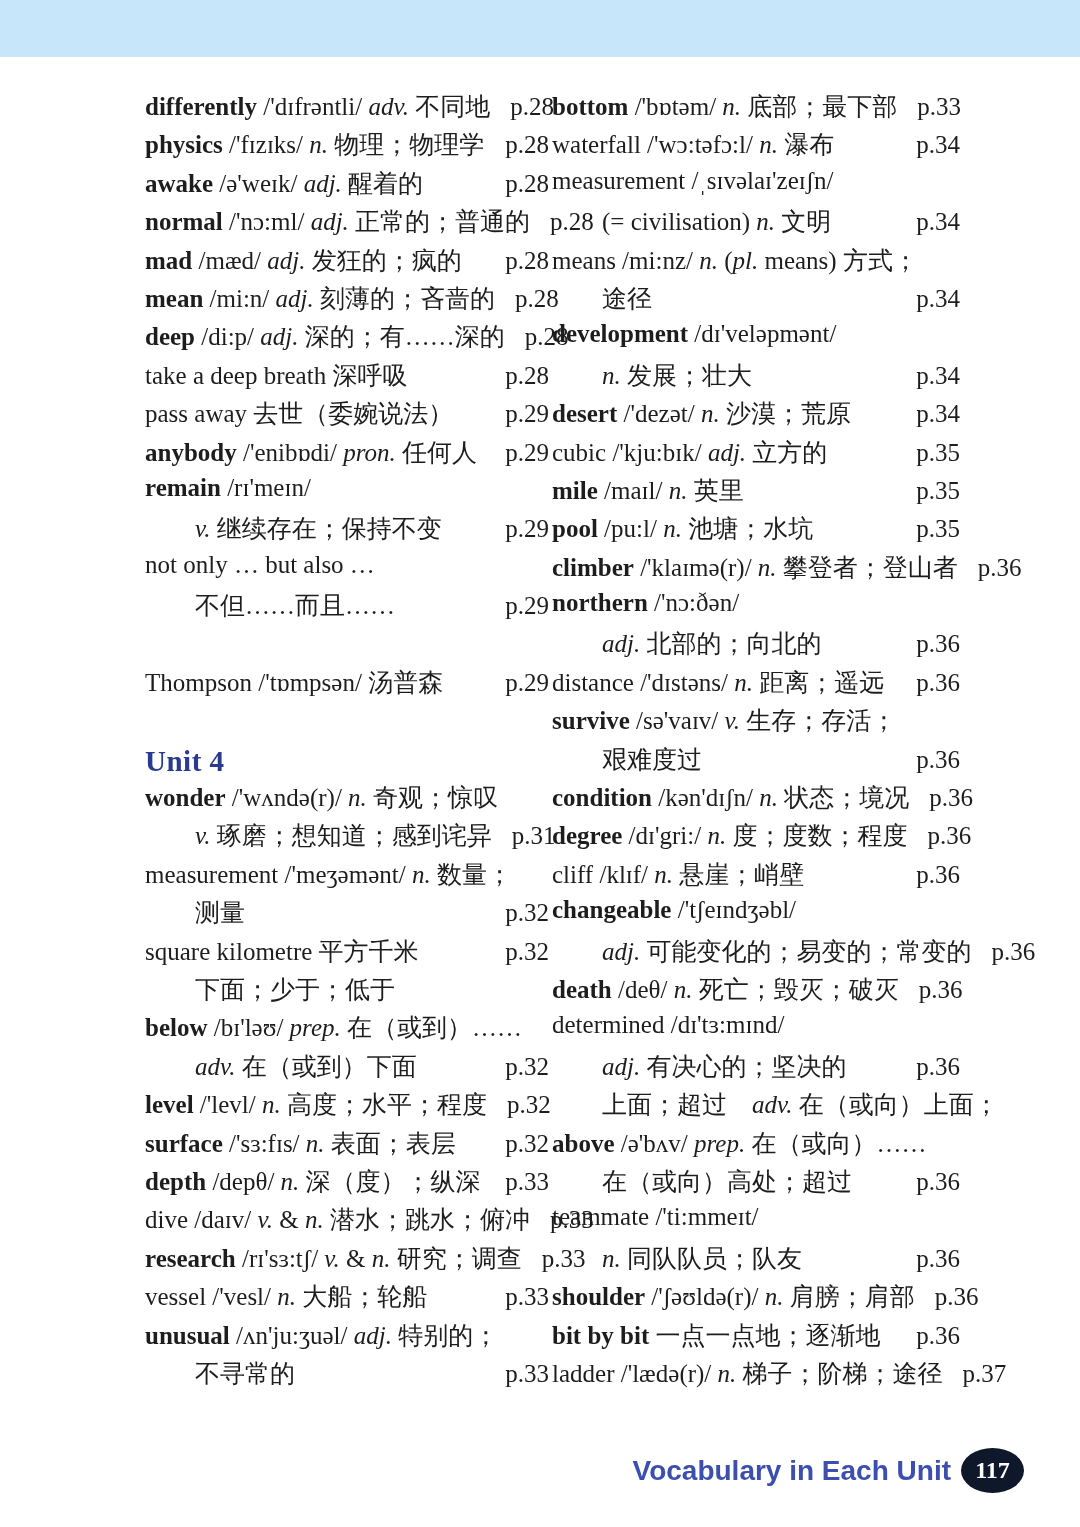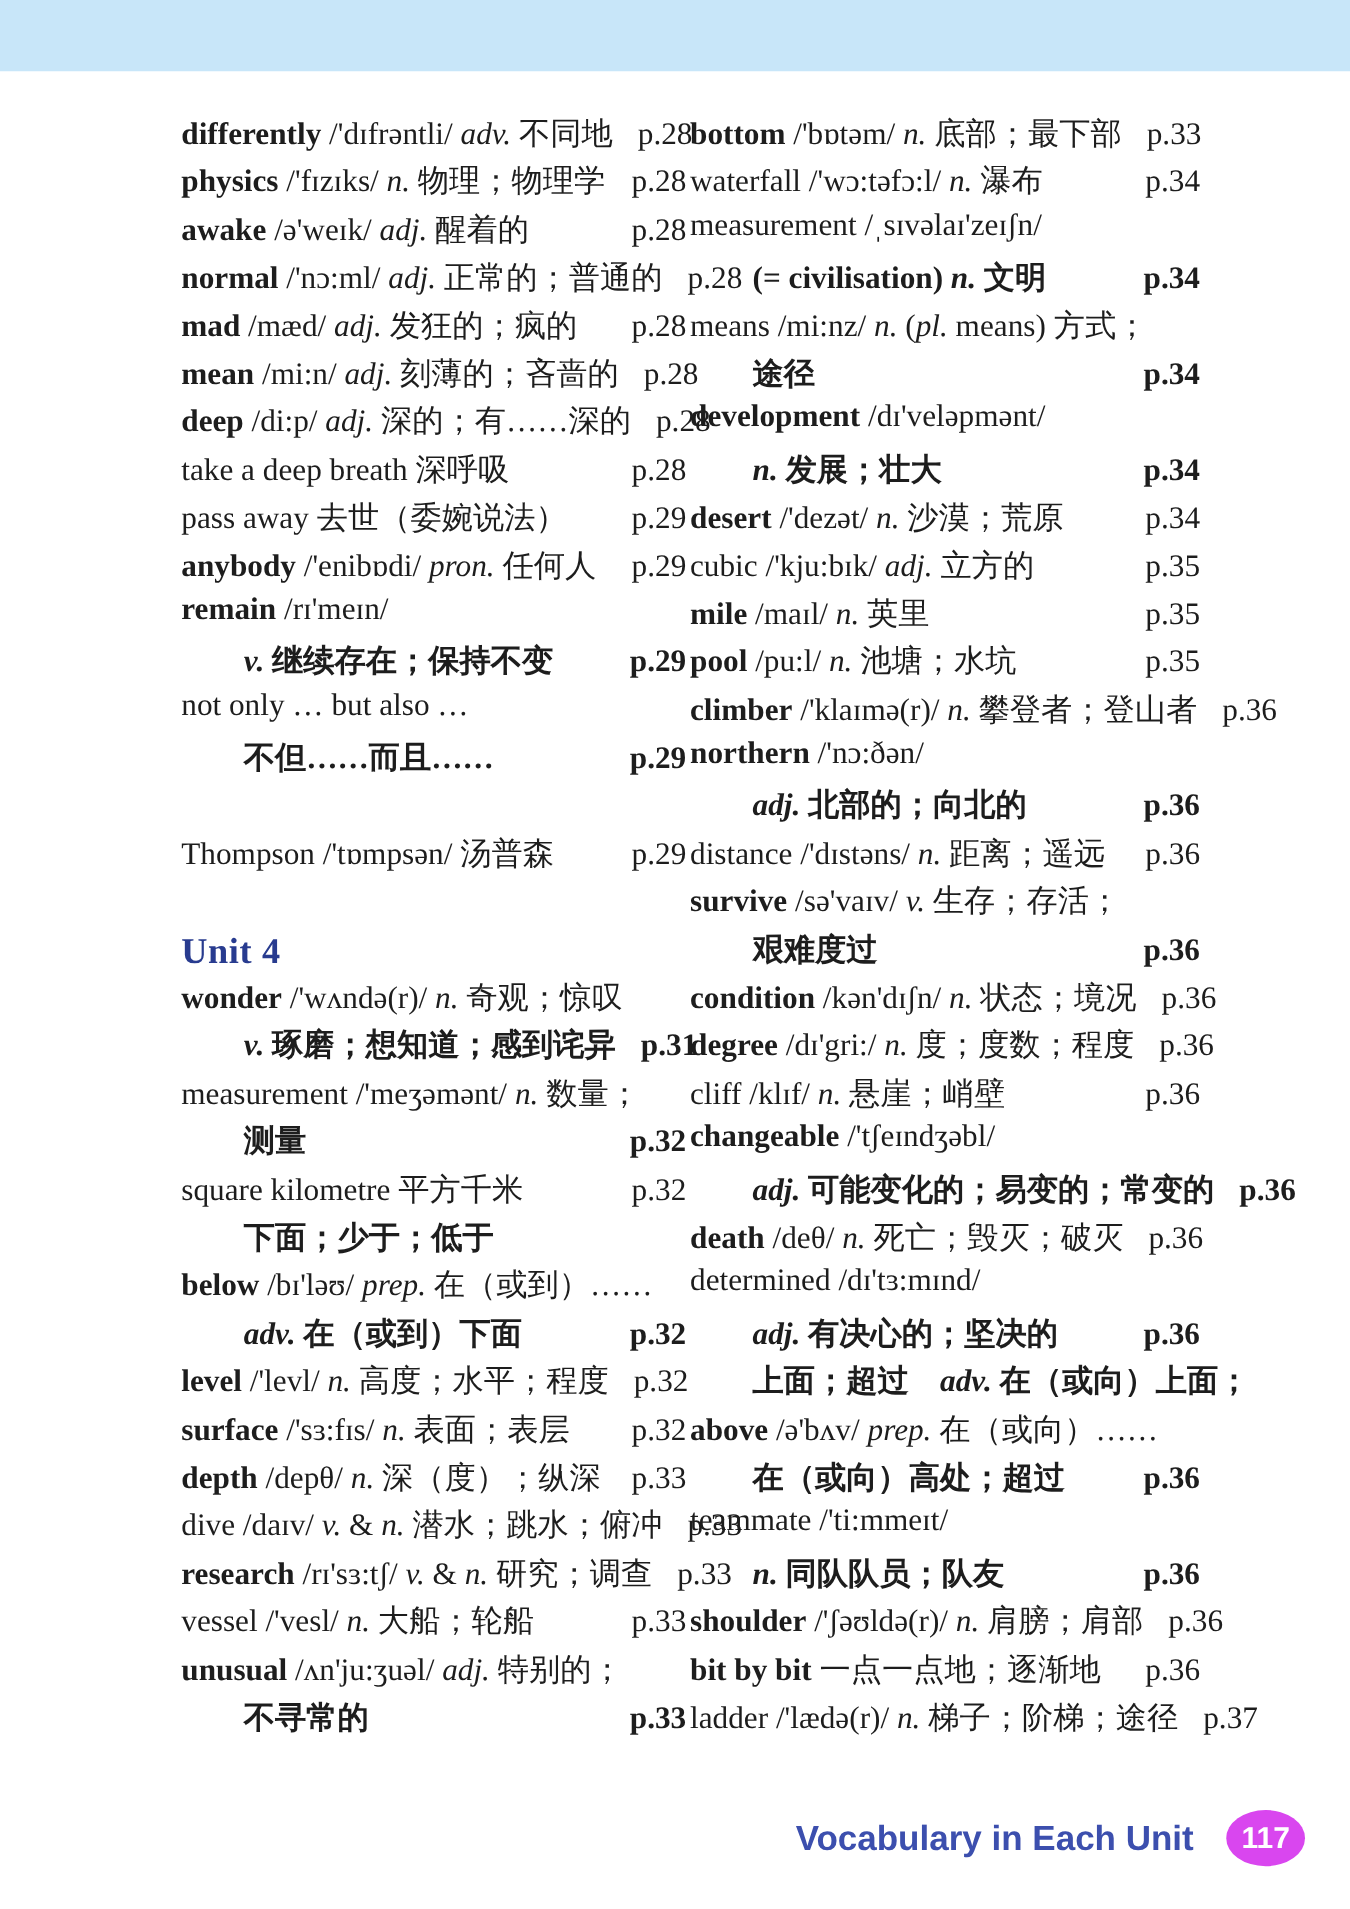--- a/index.html
+++ b/index.html
@@ -23,39 +23,39 @@
   }
   .col-left  { left: 145px; width: 404px; }
   .col-right { left: 552px; width: 408px; }
   .row {
     height: 38.4px;
     display: flex;
     justify-content: space-between;
     align-items: baseline;
     white-space: nowrap;
   }
-  .row.indent { padding-left: 50px; font-weight: bold; }
+  .row.indent { padding-left: 50px; }
   .row.gap { height: 38.4px; }
   .line-text { display: inline; }
   .bold { font-weight: bold; }
   .italic { font-style: italic; }
   .page-ref { margin-left: 20px; }
   .unit-heading {
     font-size: 29px;
     font-weight: bold;
     align-items: center;
     letter-spacing: 0.5px;
   }
   .footer {
     position: absolute;
-    right: 36px;
+    right: 56px;
     top: 1448px;
     display: flex;
     align-items: center;
-    gap: 26px;
+    gap: 10px;
     font-family: "Liberation Sans", "DejaVu Sans", sans-serif;
   }
   .footer-label {
     font-weight: bold;
     font-size: 28px;
   }
   .page-badge {
     width: 63px;
     height: 45px;
     border-radius: 50%;
@@ -318,14 +318,14 @@
       <span class="page-ref">p.36</span>
     </div>
     <div class="row entry-line">
       <span class="line-text"><span>ladder /'lædə(r)/ </span><span class="italic">n.</span><span> 梯子；阶梯；途径</span></span>
       <span class="page-ref">p.37</span>
     </div>
   </div>
 
 <div class="footer">
   <span class="footer-label" style="color: rgb(60, 79, 174);">Vocabulary in Each Unit</span>
-  <span class="page-badge" style="background: #d946ef;">117</span>
+  <span class="page-badge" style="background: #0f172a; font-family: Liberation Serif, serif;">117</span>
 </div>
 
 </body></html>

